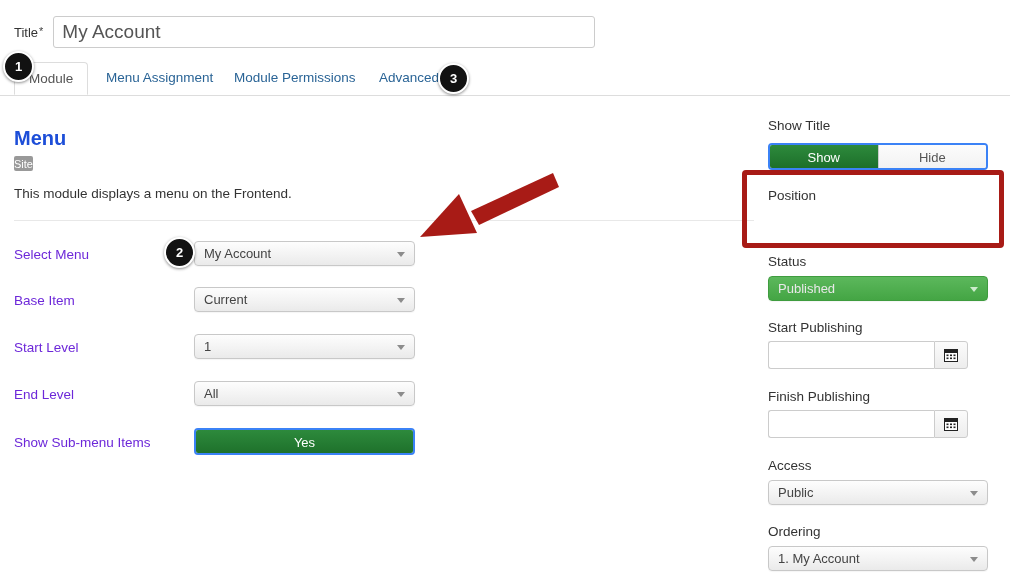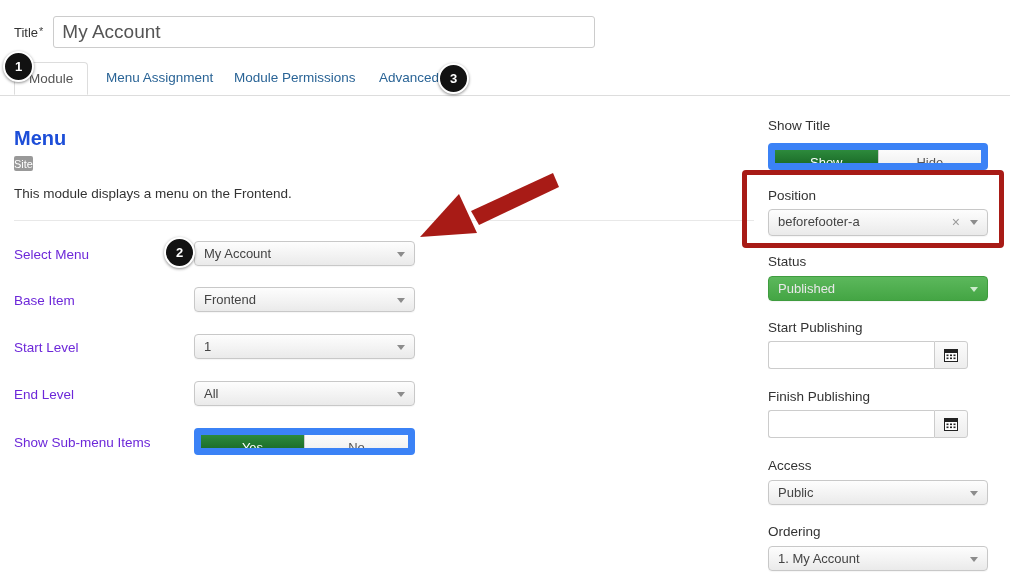--- a/index.html
+++ b/index.html
@@ -169,21 +169,21 @@
   }
 
   
   .toggle {
     position: absolute;
     height: 27px;
     box-sizing: border-box;
     display: flex;
     border-radius: 4px;
     overflow: hidden;
-    border: 7px solid #3b82f6;
+    border: 2px solid #3b82f6;
   }
   .toggle .opt {
     flex: 1 1 50%;
     text-align: center;
     font-size: 13px;
     line-height: 25px;
     color: #555555;
     background: linear-gradient(to bottom, #fcfcfc 0%, #f2f2f2 100%);
     cursor: pointer;
   }
@@ -329,21 +329,21 @@
     <div class="field-label">Select Menu</div>
     <div class="sel" style="left:194px; top:-4px; width:221px;">
       <span class="sel-text">My Account</span>
       <span class="caret"></span>
     </div>
   </div>
 
   <div class="field-row" style="top:291px;">
     <div class="field-label">Base Item</div>
     <div class="sel" style="left:194px; top:-4px; width:221px;">
-      <span class="sel-text">Frontend</span>
+      <span class="sel-text">Current</span>
       <span class="caret"></span>
     </div>
   </div>
 
   <div class="field-row" style="top:338px;">
     <div class="field-label">Start Level</div>
     <div class="sel" style="left:194px; top:-4px; width:221px;">
       <span class="sel-text">1</span>
       <span class="caret"></span>
     </div>
@@ -352,38 +352,33 @@
   <div class="field-row" style="top:385px;">
     <div class="field-label">End Level</div>
     <div class="sel" style="left:194px; top:-4px; width:221px;">
       <span class="sel-text">All</span>
       <span class="caret"></span>
     </div>
   </div>
 
   <div class="field-row" style="top:431px;">
     <div class="field-label" style="top:4px;">Show Sub-menu Items</div>
-    <div class="toggle" style="left:194px; top:-3px; width:221px;">
+    <div class="toggle" style="left:194px; top:-3px; width:221px;flex-direction:column;">
       <div class="opt on">Yes</div>
       <div class="opt">No</div>
     </div>
   </div>
 
   <div class="r-label" style="top:118px;">Show Title</div>
   <div class="toggle r-control" style="top:143px; width:220px;">
     <div class="opt on">Show</div>
     <div class="opt">Hide</div>
   </div>
 
   <div class="r-label" style="top:188px;">Position</div>
-  <div class="sel pos-sel" style="left:768px; top:209px;">
-    <span class="sel-text">beforefooter-a</span>
-    <span class="pos-clear">×</span>
-    <span class="caret"></span>
-  </div>
 
   <div class="r-label" style="top:254px;">Status</div>
   <div class="sel sel-green" style="left:768px; top:276px; width:220px;">
     <span class="sel-text">Published</span>
     <span class="caret"></span>
   </div>
 
   <div class="r-label" style="top:320px;">Start Publishing</div>
   <div class="date-wrap" style="top:341px;">
     <input class="date-input" type="text" placeholder="" style="">

